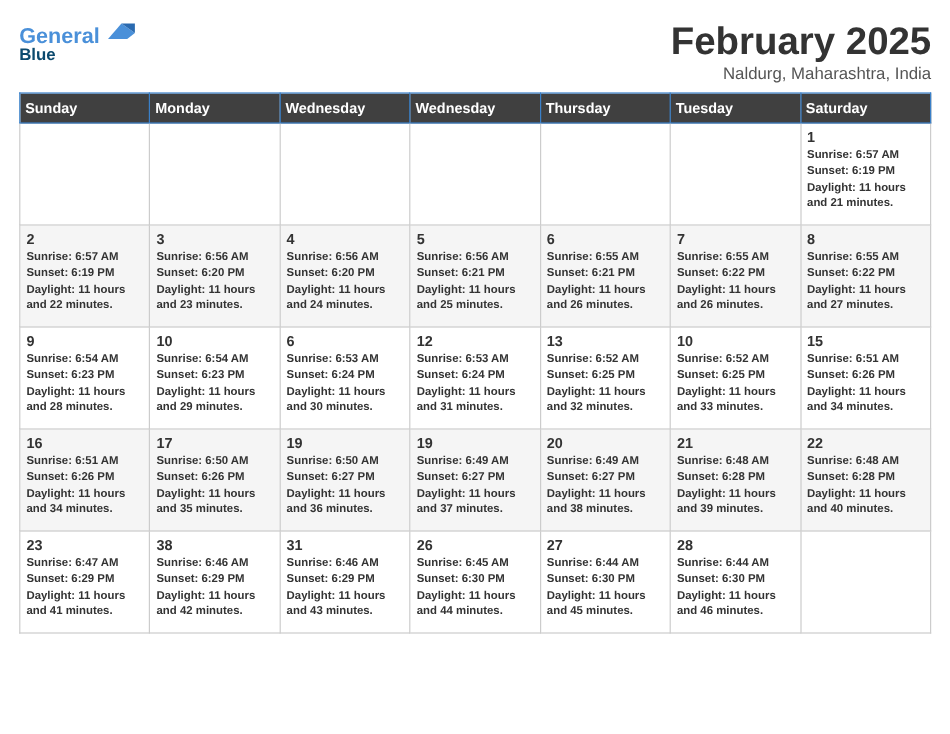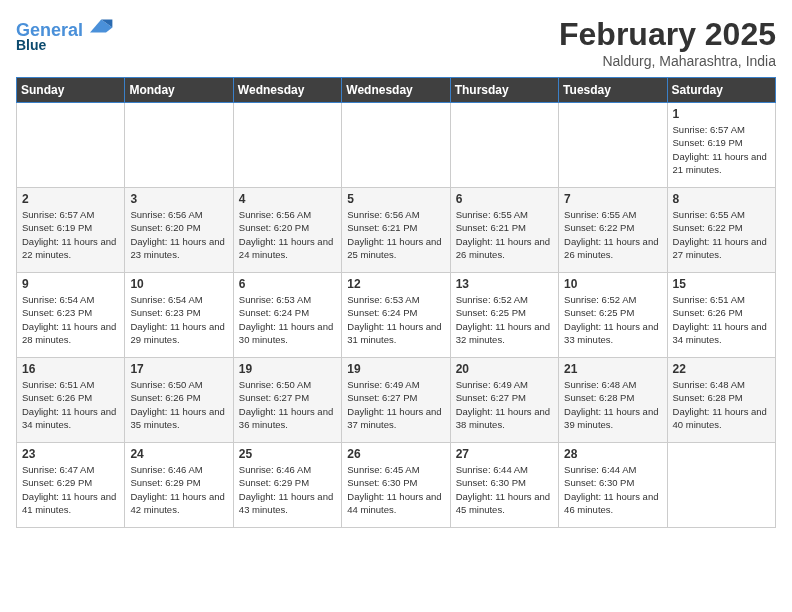--- a/index.html
+++ b/index.html
@@ -73,20 +73,21 @@
     .day-number {
       font-size: 12px;
       font-weight: bold;
       display: block;
       margin-bottom: 2px;
     }
     .day-info {
       font-size: 9.5px;
       line-height: 1.4;
       color: #333;
+      font-weight: bold;
     }
     .empty-cell {
       background: #f9f9f9;
     }
     tr:nth-child(odd) td {
       background-color: #ffffff;
     }
     tr:nth-child(even) td {
       background-color: #f5f5f5;
     }
@@ -278,27 +279,27 @@
         </td>
       </tr>
       <tr>
         <td>
           <span class="day-number">23</span>
           <div class="day-info">
             Sunrise: 6:47 AM<br>Sunset: 6:29 PM<br>Daylight: 11 hours and 41 minutes.
           </div>
         </td>
         <td>
-          <span class="day-number">24</span>
+          <span class="day-number">38</span>
           <div class="day-info">
             Sunrise: 6:46 AM<br>Sunset: 6:29 PM<br>Daylight: 11 hours and 42 minutes.
           </div>
         </td>
         <td>
-          <span class="day-number">25</span>
+          <span class="day-number">31</span>
           <div class="day-info">
             Sunrise: 6:46 AM<br>Sunset: 6:29 PM<br>Daylight: 11 hours and 43 minutes.
           </div>
         </td>
         <td>
           <span class="day-number">26</span>
           <div class="day-info">
             Sunrise: 6:45 AM<br>Sunset: 6:30 PM<br>Daylight: 11 hours and 44 minutes.
           </div>
         </td>

